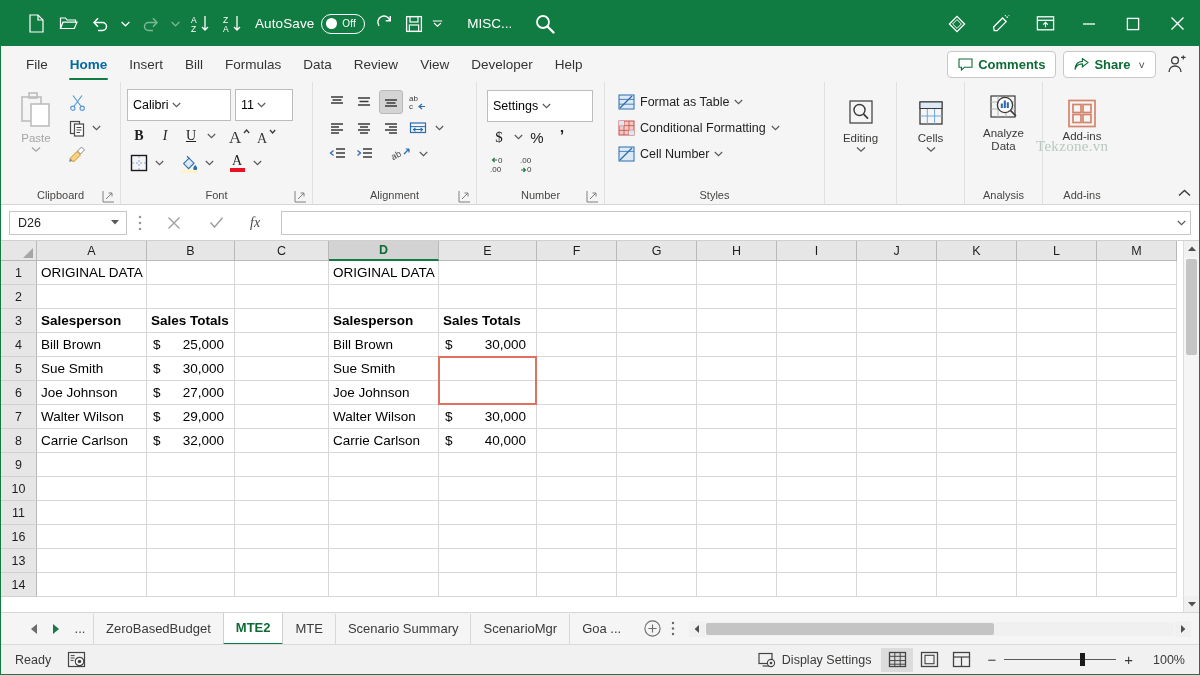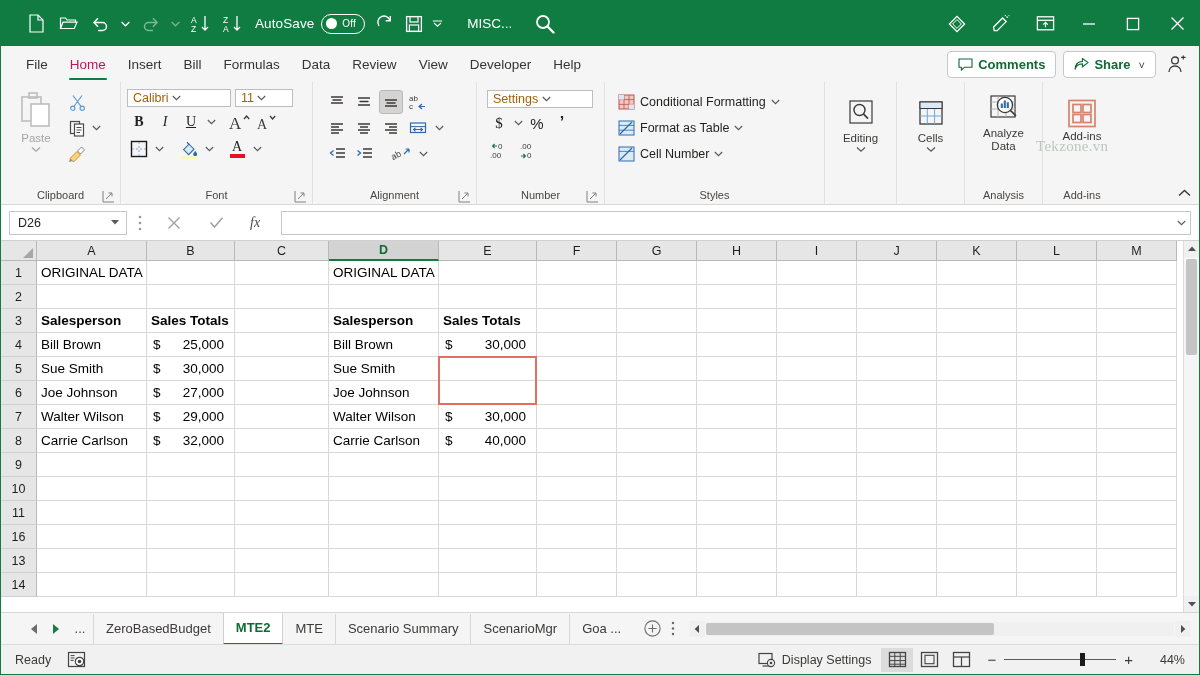--- a/index.html
+++ b/index.html
@@ -30,21 +30,21 @@
   .search-ic { margin-left:22px; display:flex; align-items:center; }
   .tb-right { position:absolute; right:0; top:0; height:45px; display:flex; align-items:center; }
   .tb-ic { width:44px; height:45px; display:flex; align-items:center; justify-content:center; }
 
   
   .tabrow { height:36px; flex:0 0 36px; background:#f5f5f5; display:flex; align-items:flex-end;
             position:relative; }
   .tab { font-size:13.5px; color:#343434; padding:0 11px; height:34px; line-height:34px;
          position:relative; white-space:nowrap; }
   .tab.first { margin-left:14px; }
-  .tab.active { color:#be185d; font-weight:normal; }
+  .tab.active { color:#0369a1; font-weight:bold; }
   .tab.active:after { content:""; position:absolute; left:10px; right:10px; bottom:2px;
                       height:2.5px; background:#107c41; border-radius:2px; }
   .tabrow-right { position:absolute; right:8px; bottom:4px; display:flex; align-items:center; gap:7px; }
   .pillbtn { height:27px; border:1px solid #c8c8c8; border-radius:4px; background:#fff;
              display:flex; align-items:center; gap:5px; padding:0 10px; font-size:13px;
              font-weight:bold; color:#0e6b36; }
   .pillbtn .cv { font-weight:normal; font-size:11px; color:#444; margin-left:3px; }
   .share-person { width:28px; height:27px; display:flex; align-items:center; justify-content:center; }
 
   
@@ -59,22 +59,22 @@
   .bigbtn { width:58px; display:flex; flex-direction:column; align-items:center; gap:1px;
             padding-top:3px; }
   .bigbtn .lbl { font-size:11.5px; color:#3b3a39; text-align:center; line-height:13px; }
   .bigbtn.dim .lbl { color:#a5a5a5; }
   .smallrow { display:flex; align-items:center; gap:1px; }
   .sbtn { width:24px; height:24px; display:flex; align-items:center; justify-content:center;
           border-radius:3px; }
   .sbtn.sel { background:#d4d4d4; border:1px solid #b9b9b9; }
   .caret-s { width:12px; height:24px; display:flex; align-items:center; justify-content:center; }
 
-  .combo { height:18px; border:1px solid #bdbdbd; background:#fff; display:flex;
-           align-items:center; padding:0 9px 0 5px; font-size:12.5px; color:#a16207; }
+  .combo { height:32px; border:1px solid #bdbdbd; background:#fff; display:flex;
+           align-items:center; padding:0 9px 0 5px; font-size:12.5px; color:#000000; }
   .combo .cap { width:16px; display:flex; align-items:center; justify-content:center; }
 
   .menurow { display:flex; align-items:center; gap:5px; height:25px; padding:0 3px;
              font-size:12.5px; color:#201f1e; border-radius:3px; }
 
   .collapse { position:absolute; right:7px; bottom:3px; width:16px; height:16px;
               display:flex; align-items:center; justify-content:center; }
 
   
   .fbar { flex:0 0 36px; height:36px; background:#fff; display:flex; align-items:center;
@@ -609,37 +609,37 @@
             <path d="M1 1v11h11" fill="none" stroke="#5a5a5a" stroke-width="1"></path>
             <path d="M4 9 10 3M10 3H6.5M10 3v3.5" stroke="#5a5a5a" stroke-width="1" fill="none"></path>
           </svg>
       </div>
     </div>
 
     <div class="group" style="width:220px">
       <div class="group-body" style="flex-direction:column;gap:1px;padding-top:7px;padding-left:10px">
         <div class="menurow">
           <svg width="17" height="16" viewBox="0 0 17 16">
+              <rect x="1" y="1" width="15" height="14" fill="#dce9f7" stroke="#2b6cb0" stroke-width="1"></rect>
+              <path d="M1 5.4h15M1 10.2h15" stroke="#2b6cb0" stroke-width=".8"></path>
+              <path d="M2 14 14 2" stroke="#2b6cb0" stroke-width="1.2"></path>
+            </svg>
+          <span>Format as Table</span>
+          <svg width="9" height="6" viewBox="0 0 9 6">
+              <path d="M.8 1 4.5 4.6 8.2 1" fill="none" stroke="#5a5a5a" stroke-width="1.2"></path>
+            </svg>
+        </div>
+        <div class="menurow">
+          <svg width="17" height="16" viewBox="0 0 17 16">
               <rect x="1" y="1" width="15" height="14" fill="#f4c7c3" stroke="#c0504d" stroke-width="1"></rect>
               <path d="M1 5.6h15M1 10.4h15M6 1v14M11 1v14" stroke="#c0504d" stroke-width=".8"></path>
               <rect x="1" y="1" width="5" height="4.6" fill="#d9e8f5"></rect>
               <rect x="11" y="10.4" width="5" height="4.6" fill="#d9e8f5"></rect>
             </svg>
           <span>Conditional Formatting</span>
-          <svg width="9" height="6" viewBox="0 0 9 6">
-              <path d="M.8 1 4.5 4.6 8.2 1" fill="none" stroke="#5a5a5a" stroke-width="1.2"></path>
-            </svg>
-        </div>
-        <div class="menurow">
-          <svg width="17" height="16" viewBox="0 0 17 16">
-              <rect x="1" y="1" width="15" height="14" fill="#dce9f7" stroke="#2b6cb0" stroke-width="1"></rect>
-              <path d="M1 5.4h15M1 10.2h15" stroke="#2b6cb0" stroke-width=".8"></path>
-              <path d="M2 14 14 2" stroke="#2b6cb0" stroke-width="1.2"></path>
-            </svg>
-          <span>Format as Table</span>
           <svg width="9" height="6" viewBox="0 0 9 6">
               <path d="M.8 1 4.5 4.6 8.2 1" fill="none" stroke="#5a5a5a" stroke-width="1.2"></path>
             </svg>
         </div>
         <div class="menurow">
           <svg width="17" height="16" viewBox="0 0 17 16">
               <rect x="1" y="1" width="15" height="14" fill="#dce9f7" stroke="#2b6cb0" stroke-width="1"></rect>
               <path d="M1 5.4h15" stroke="#2b6cb0" stroke-width=".8"></path>
               <path d="M2 14 14 2" stroke="#2b6cb0" stroke-width="1.2"></path>
             </svg>
@@ -1110,17 +1110,17 @@
             <path d="M1.5 6h16" stroke="#444" stroke-width="1.2"></path>
             <path d="M9.5 6v9.5" stroke="#444" stroke-width="1.2"></path>
           </svg>
       </div>
       <div class="zoomrow">
         <span style="font-size:15px;color:#3b3a39">−</span>
         <span class="ztrack">
           <span class="zthumb"></span>
         </span>
         <span style="font-size:15px;color:#3b3a39">+</span>
-        <span class="zpct">44%</span>
+        <span class="zpct">100%</span>
       </div>
     </div>
   </div>
 </div>
 
 </body></html>

